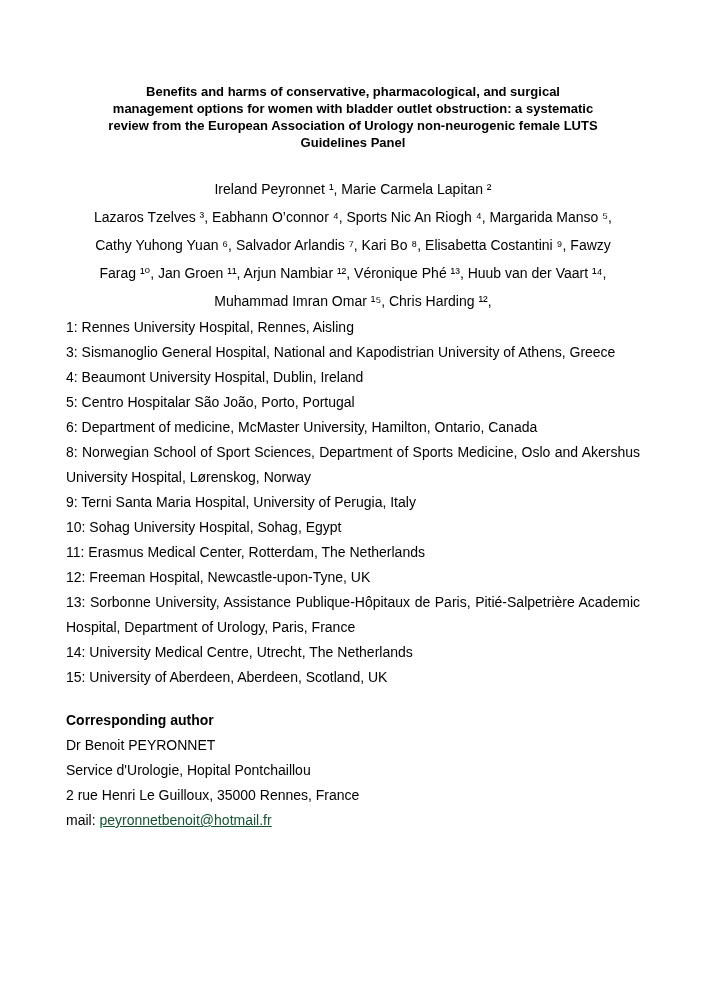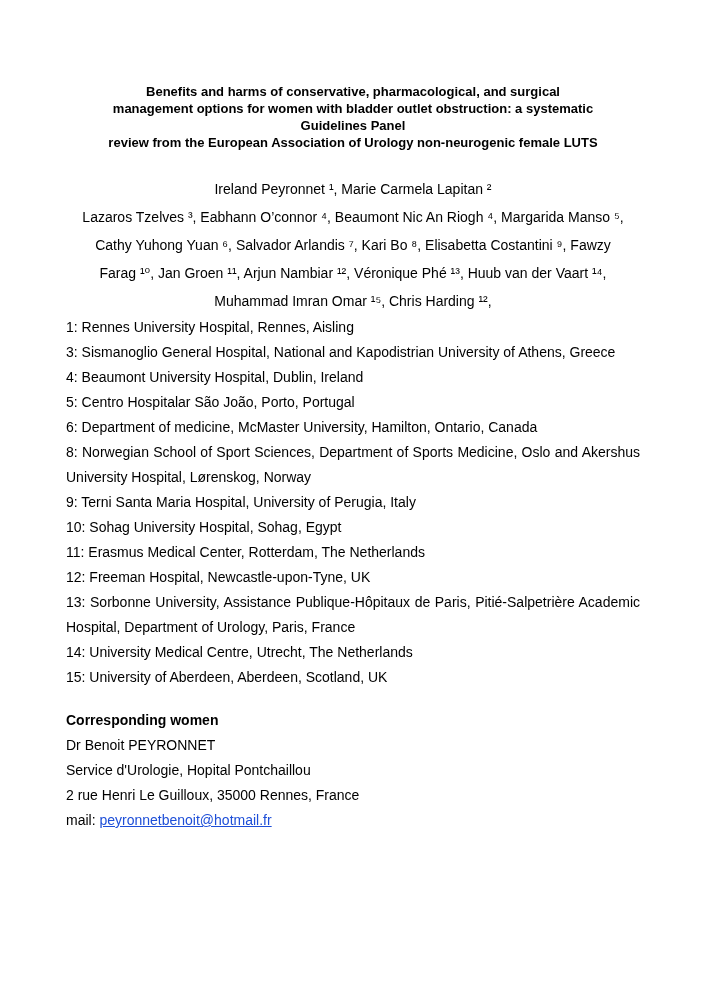--- a/index.html
+++ b/index.html
@@ -51,40 +51,40 @@
     margin-top: 18px;
   }
   .corr-line {
     font-size: 14px;
     line-height: 25px;
   }
   .corr-heading {
     font-weight: bold;
   }
   .email-link {
-    color: #1d4ed8;
+    color: #14532d;
     text-decoration: underline;
     cursor: pointer;
   }
 </style>
 </head>
 <body>
 
 <div class="page">
 
   <div class="title-block">
     <div class="title-line">Benefits and harms of conservative, pharmacological, and surgical</div>
     <div class="title-line">management options for women with bladder outlet obstruction: a systematic</div>
+    <div class="title-line">review from the European Association of Urology non-neurogenic female LUTS</div>
     <div class="title-line">Guidelines Panel</div>
-    <div class="title-line">review from the European Association of Urology non-neurogenic female LUTS</div>
   </div>
 
   <div class="authors-block">
     <div class="author-line">Ireland Peyronnet ¹, Marie Carmela Lapitan ²</div>
-    <div class="author-line">Lazaros Tzelves ³, Eabhann O’connor ⁴, Beaumont Nic An Riogh ⁴, Margarida Manso ⁵,</div>
+    <div class="author-line">Lazaros Tzelves ³, Eabhann O’connor ⁴, Sports Nic An Riogh ⁴, Margarida Manso ⁵,</div>
     <div class="author-line">Cathy Yuhong Yuan ⁶, Salvador Arlandis ⁷, Kari Bo ⁸, Elisabetta Costantini ⁹, Fawzy</div>
     <div class="author-line">Farag ¹⁰, Jan Groen ¹¹, Arjun Nambiar ¹², Véronique Phé ¹³, Huub van der Vaart ¹⁴,</div>
     <div class="author-line">Muhammad Imran Omar ¹⁵, Chris Harding ¹²,</div>
   </div>
 
   <div class="affiliations-block">
     <p class="affiliation">1: Rennes University Hospital, Rennes, Aisling</p>
     <p class="affiliation">3: Sismanoglio General Hospital, National and Kapodistrian University of Athens, Greece</p>
     <p class="affiliation">4: Beaumont University Hospital, Dublin, Ireland</p>
     <p class="affiliation">5: Centro Hospitalar São João, Porto, Portugal</p>
@@ -93,21 +93,21 @@
     <p class="affiliation">9: Terni Santa Maria Hospital, University of Perugia, Italy</p>
     <p class="affiliation">10: Sohag University Hospital, Sohag, Egypt</p>
     <p class="affiliation">11: Erasmus Medical Center, Rotterdam, The Netherlands</p>
     <p class="affiliation">12: Freeman Hospital, Newcastle-upon-Tyne, UK</p>
     <p class="affiliation">13: Sorbonne University, Assistance Publique-Hôpitaux de Paris, Pitié-Salpetrière Academic Hospital, Department of Urology, Paris, France</p>
     <p class="affiliation">14: University Medical Centre, Utrecht, The Netherlands</p>
     <p class="affiliation">15: University of Aberdeen, Aberdeen, Scotland, UK</p>
   </div>
 
   <div class="corresponding-block">
-    <div class="corr-line corr-heading">Corresponding women</div>
+    <div class="corr-line corr-heading">Corresponding author</div>
     <div class="corr-line">Dr Benoit PEYRONNET</div>
     <div class="corr-line">Service d'Urologie, Hopital Pontchaillou</div>
     <div class="corr-line">2 rue Henri Le Guilloux, 35000 Rennes, France</div>
     <div class="corr-line">
       <span>mail: </span><a class="email-link">peyronnetbenoit@hotmail.fr</a>
     </div>
   </div>
 
 </div>
 

